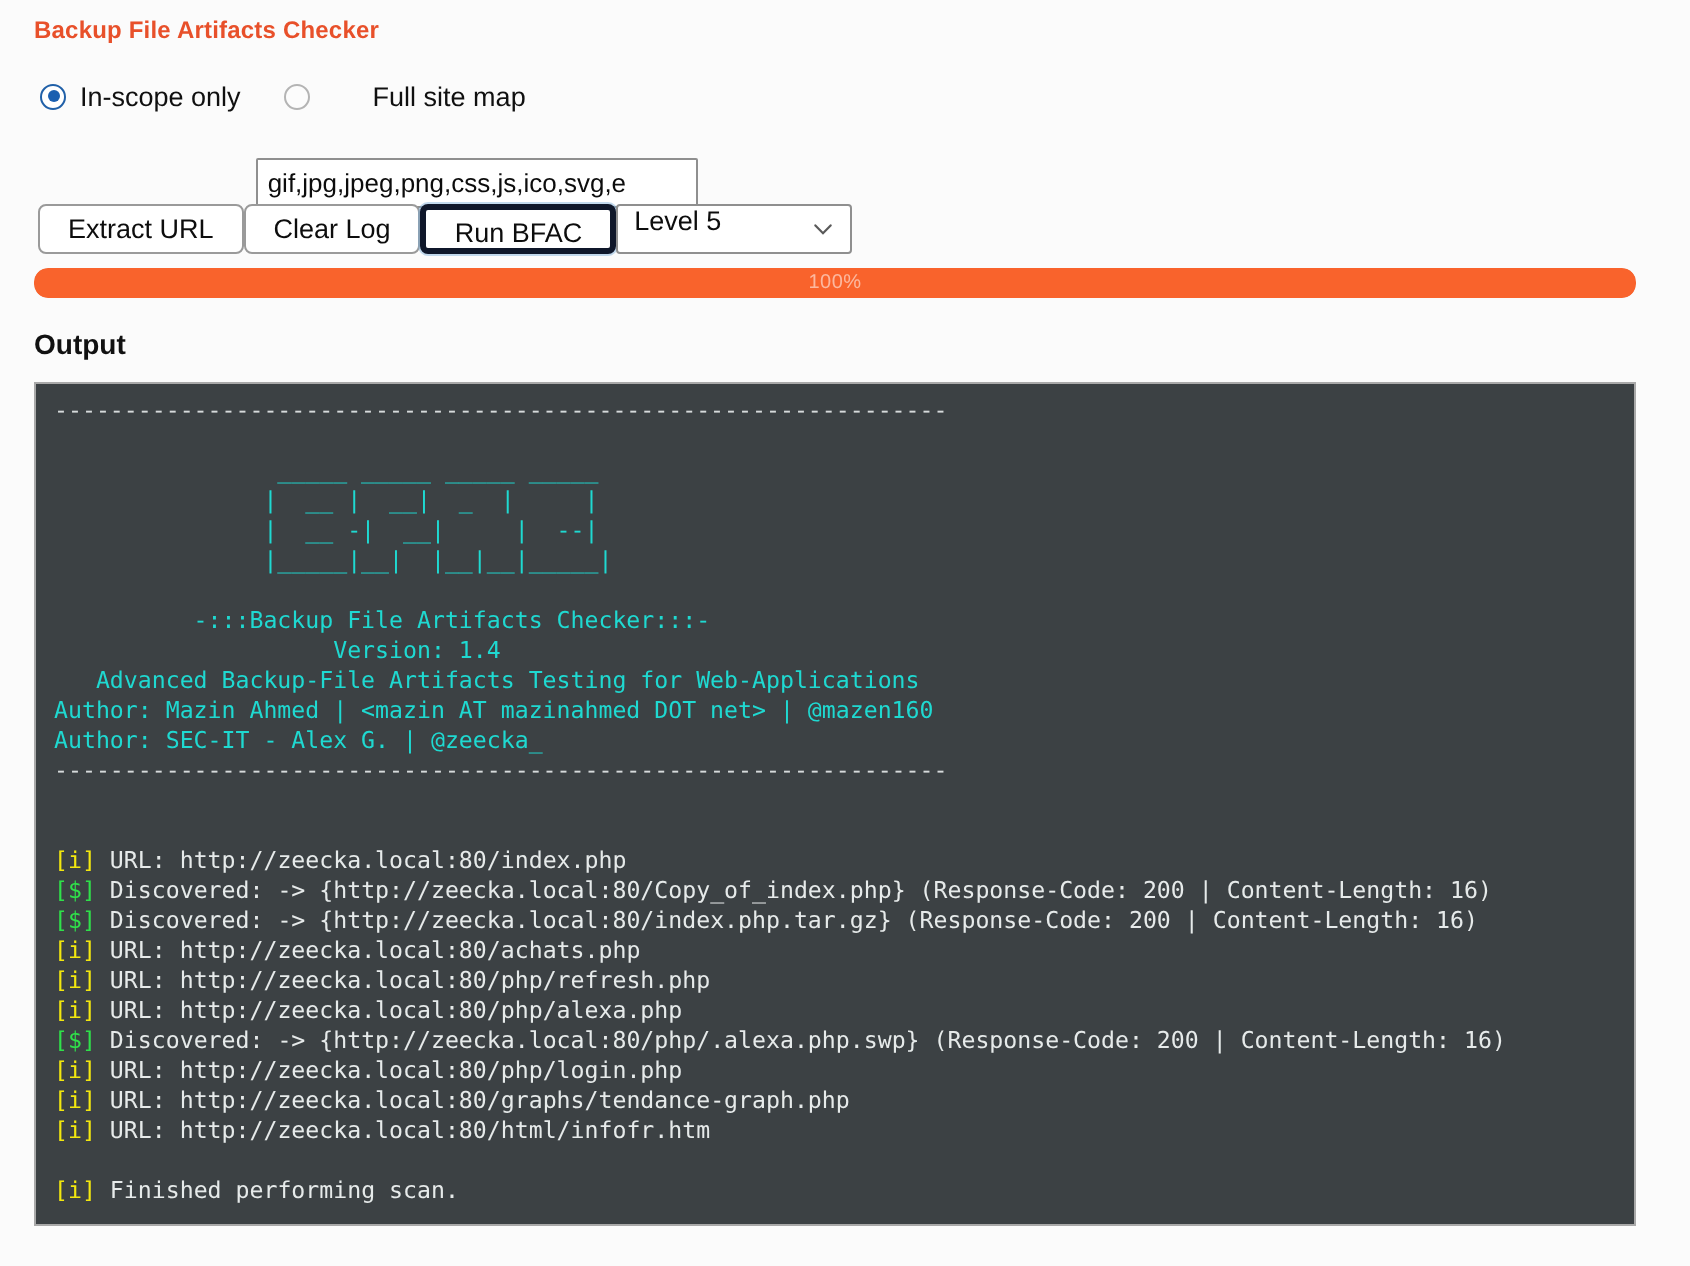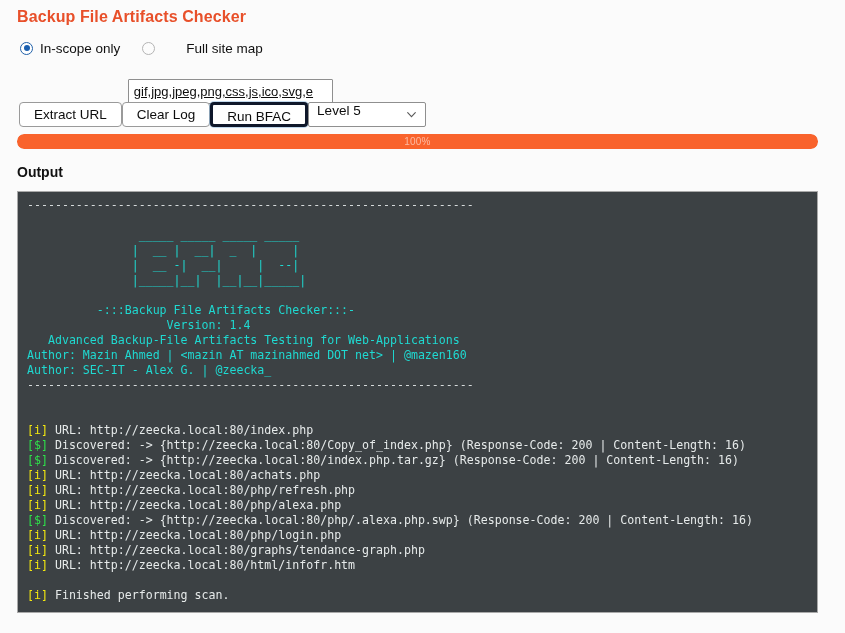--- a/index.html
+++ b/index.html
@@ -22,21 +22,21 @@
     height: 633px;
     box-sizing: border-box;
     padding: 0;
   }
 
   
   .app-title {
     position: absolute;
     left: 17px;
     top: 8px;
-    font-size: 16px;
+    font-size: 12px;
     font-weight: bold;
     color: #e8502a;
     letter-spacing: 0.1px;
     white-space: nowrap;
   }
 
   
   .radio-row {
     position: absolute;
     left: 20px;
@@ -96,32 +96,31 @@
     align-items: center;
   }
   .ignore-label {
     font-size: 13.5px;
     color: #101010;
     white-space: nowrap;
     margin-top: 38px;
   }
   .ignore-input {
     margin-left: 9px;
-    width: 205px;
+    width: 221px;
     height: 25px;
     box-sizing: border-box;
     border: 1px solid #8f8f8f;
     background: #ffffff;
     border-radius: 1px;
     font-family: "Liberation Sans", sans-serif;
     font-size: 13px;
     color: #0c0c0c;
     padding: 0 5px;
     outline: none;
-    text-decoration: underline;
   }
 
   
   .btn-row {
     position: absolute;
     left: 19px;
     top: 102px;
     display: flex;
     align-items: center;
   }

